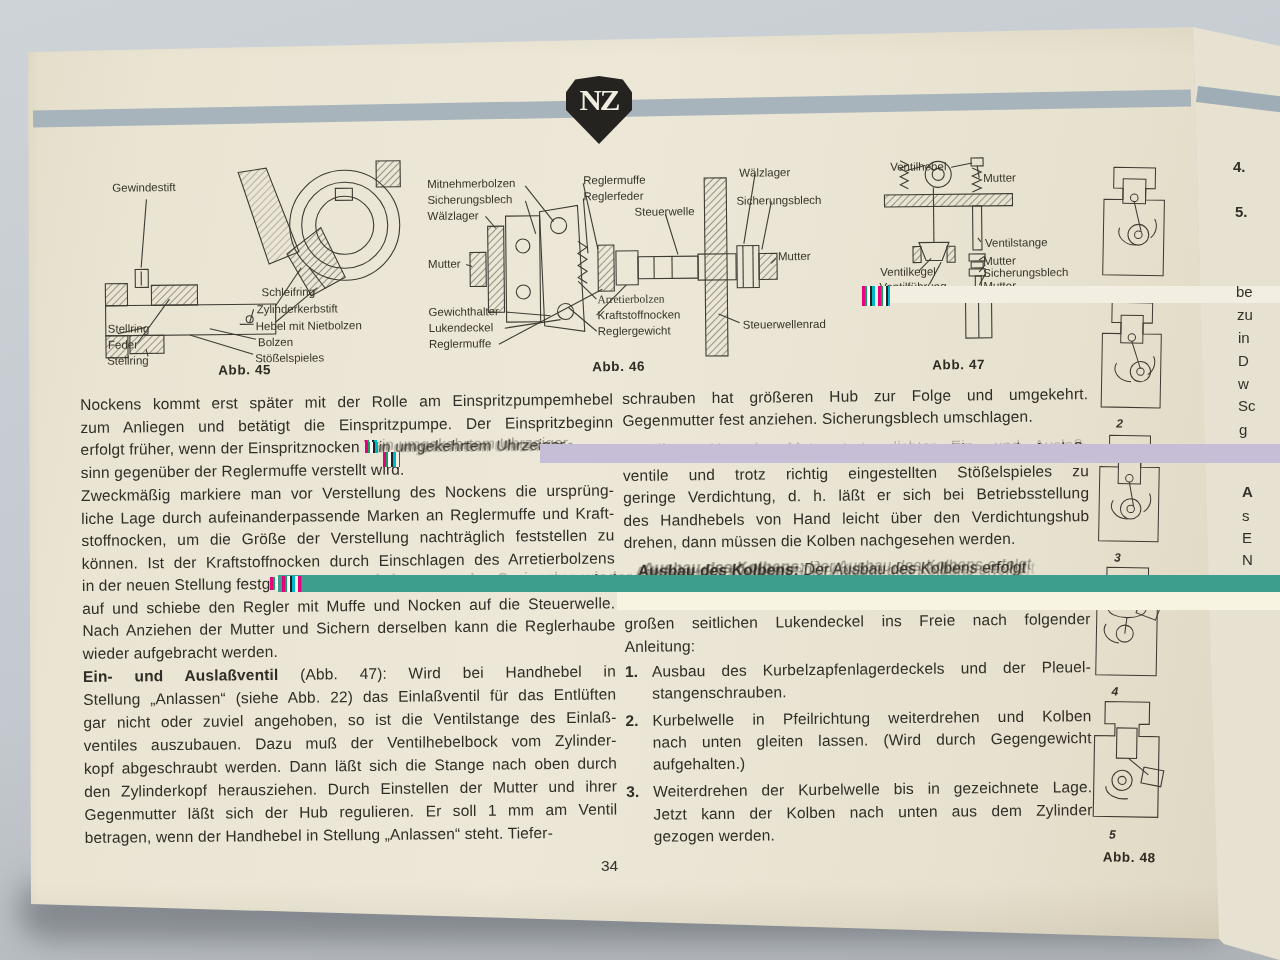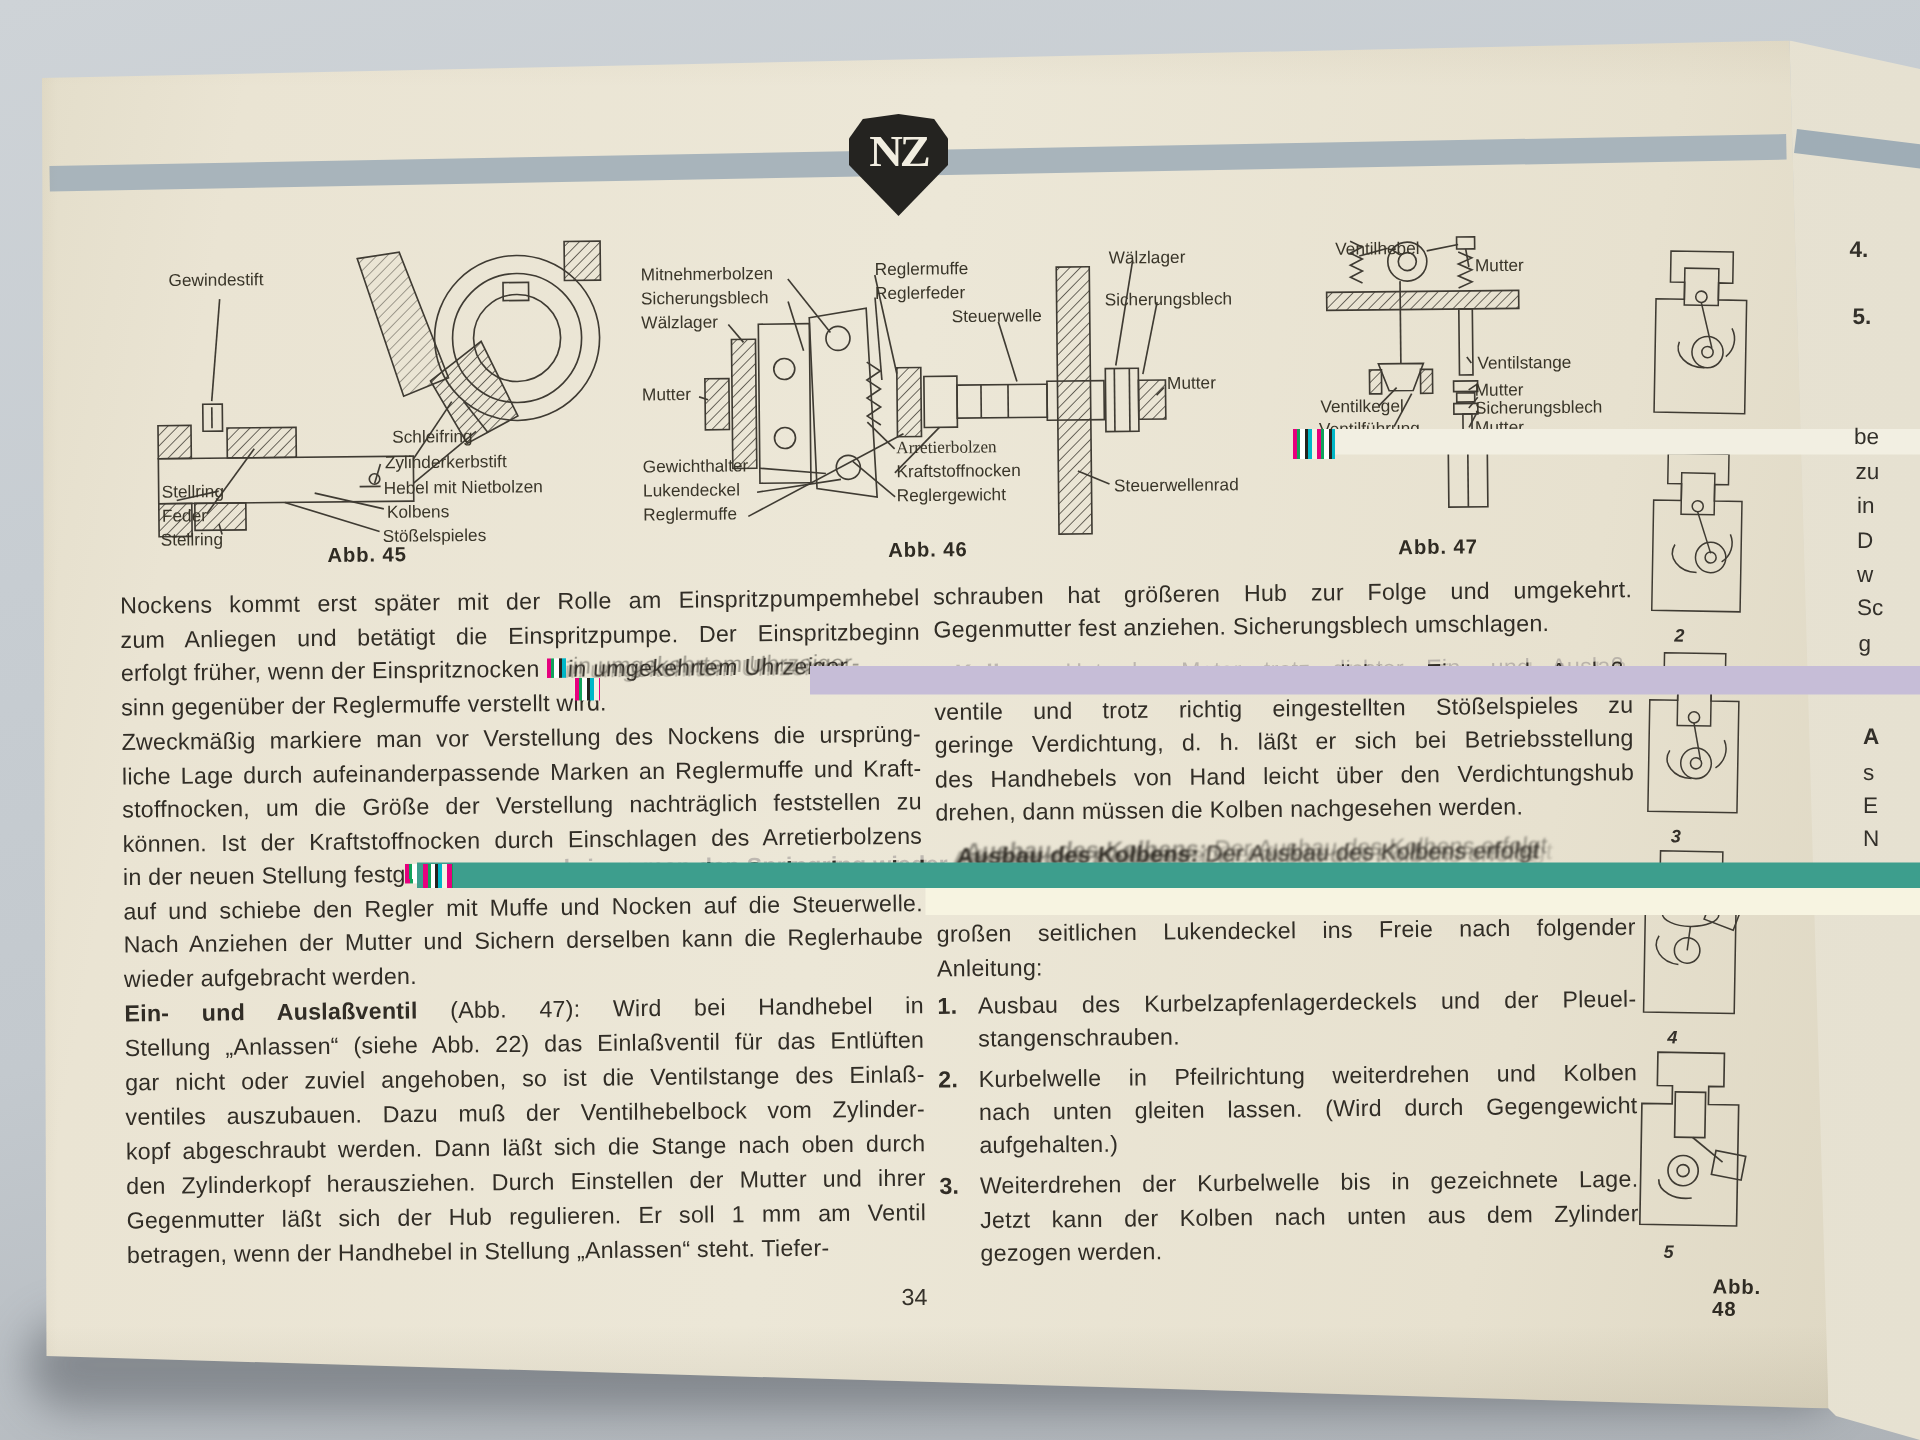--- a/index.html
+++ b/index.html
@@ -128,21 +128,21 @@
         <line x1="166" y1="183" x2="120" y2="172"></line>
         <line x1="163" y1="198" x2="100" y2="178"></line>
         <line x1="56" y1="170" x2="28" y2="176"></line>
         <line x1="48" y1="185" x2="80" y2="142"></line>
         <line x1="58" y1="199" x2="56" y2="192"></line>
       </svg>
       <span class="flabel" style="left:24px;top:24px;">Gewindestift</span>
       <span class="flabel" style="left:172px;top:130px;">Schleifring</span>
       <span class="flabel" style="left:167px;top:147px;">Zylinderkerbstift</span>
       <span class="flabel" style="left:166px;top:164px;">Hebel mit Nietbolzen</span>
-      <span class="flabel" style="left:168px;top:180px;">Kolbens</span>
+      <span class="flabel" style="left:168px;top:180px;">Bolzen</span>
       <span class="flabel" style="left:165px;top:196px;">Stößelspieles</span>
       <span class="flabel" style="left:18px;top:165px;">Stellring</span>
       <span class="flabel" style="left:18px;top:181px;">Feder</span>
       <span class="flabel" style="left:17px;top:197px;">Stellring</span>
       <span class="fig-caption" style="left:128px;top:206px;">Abb. 45</span>
     </div>
 
     <div class="fig" style="left:425px;top:165px;width:455px;height:212px;">
       <svg viewBox="0 0 455 212" width="455" height="212">
         <defs>
@@ -310,21 +310,21 @@
           <path d="M28,4 h44 v22 h-10 v12 h20 v80 h-64 v-80 h20 v-12 h-10 z"></path>
           <rect x="40" y="30" width="20" height="30"></rect>
           <circle cx="46" cy="82" r="10"></circle>
             <circle cx="46" cy="82" r="4"></circle>
           <rect x="66" y="70" width="20" height="16" transform="rotate(10 76 78)"></rect>
           <line x1="52" y1="60" x2="72" y2="76"></line>
           <path d="M30,88 a18,12 0 0 0 22,12"></path>
         </svg>
         <span class="f48num" style="top:130px;">5</span>
       </div>
-      <span class="fig-caption" style="left:30px;top:694px;margin-left:39px;">Abb. 48</span>
+      <span class="fig-caption" style="left:30px;top:694px;">Abb. 48</span>
     </div>
 
     <div class="col col-left">
       <div class="ln jl" style="top:0px;">Nockens kommt erst später mit der Rolle am Einspritzpumpemhebel</div>
       <div class="ln jl" style="top:22.5px;">zum Anliegen und betätigt die Einspritzpumpe. Der Einspritzbeginn</div>
       <div class="ln" style="top:45px;"><span>erfolgt früher, wenn der Einspritznocken </span><span class="noise-inline" style="width:14px;"></span><span class="garble">in umgekehrtem Uhrzeiger-</span></div>
       <div class="ln" style="top:67.5px;">sinn gegenüber der Reglermuffe verstellt wird.</div>
       <div class="ln jl" style="top:91px;">Zweckmäßig markiere man vor Verstellung des Nockens die ursprüng-</div>
       <div class="ln jl" style="top:113.5px;">liche Lage durch aufeinanderpassende Marken an Reglermuffe und Kraft-</div>
       <div class="ln jl" style="top:136px;">stoffnocken, um die Größe der Verstellung nachträglich feststellen zu</div>

